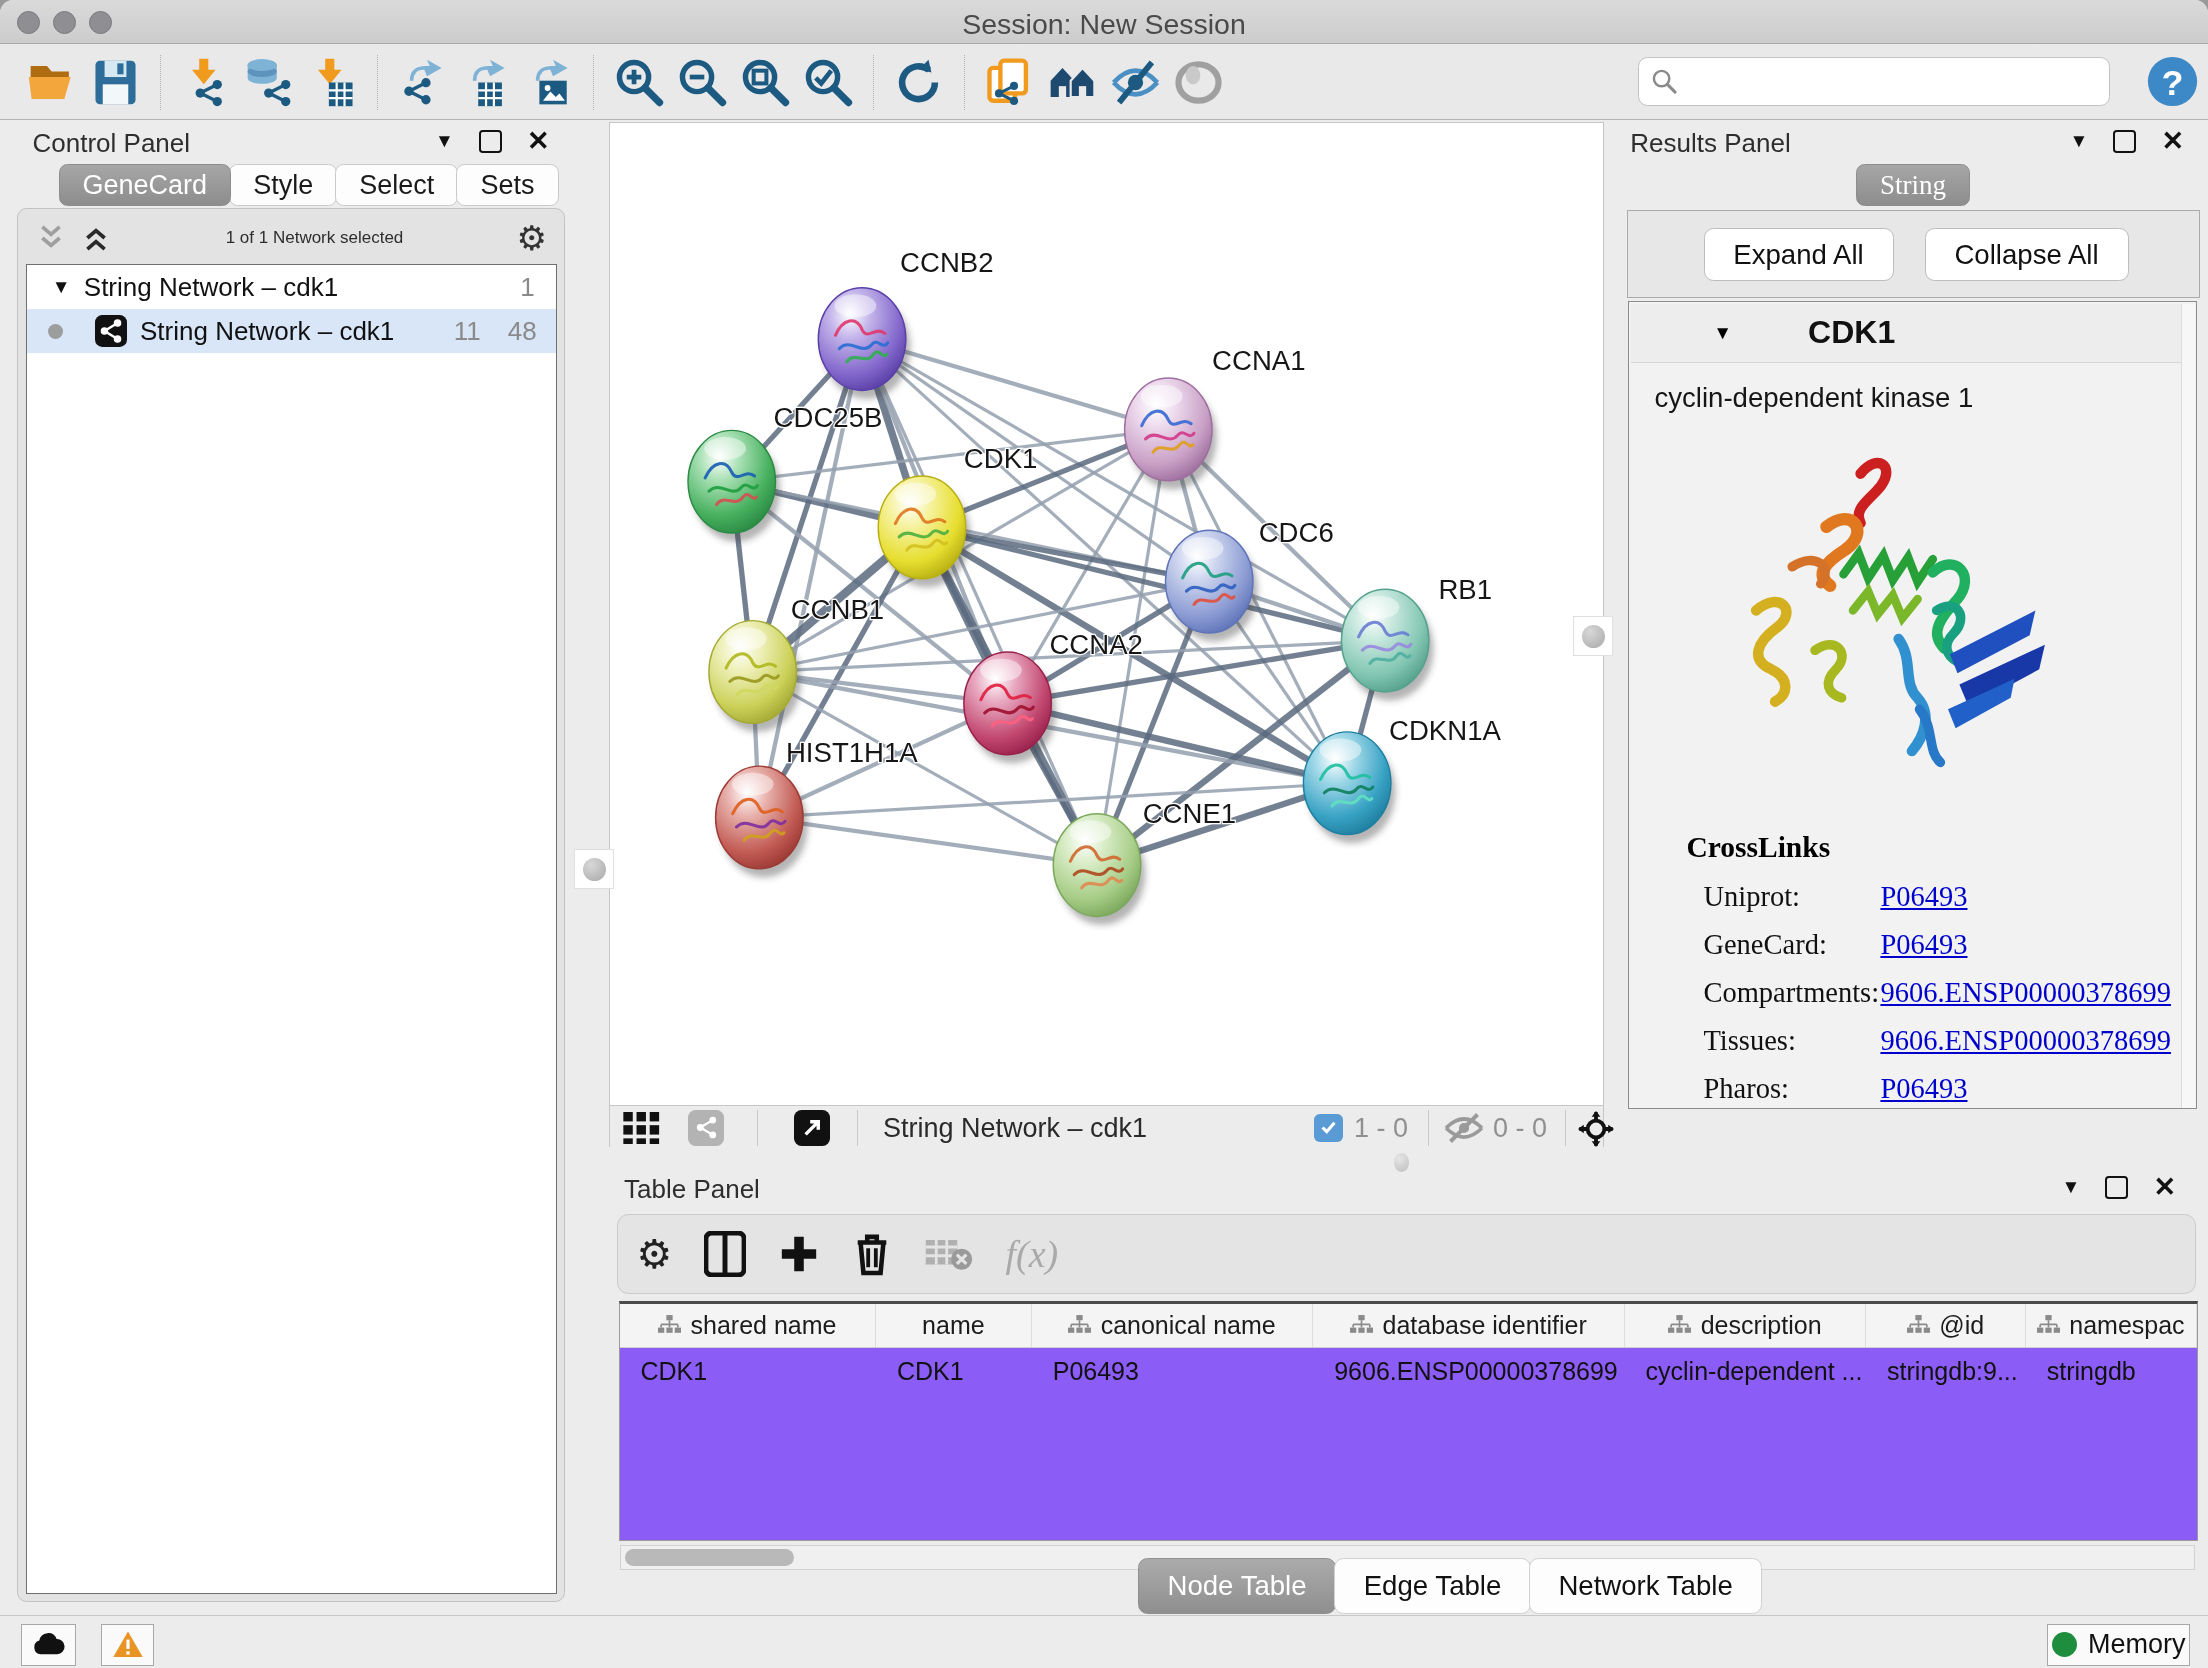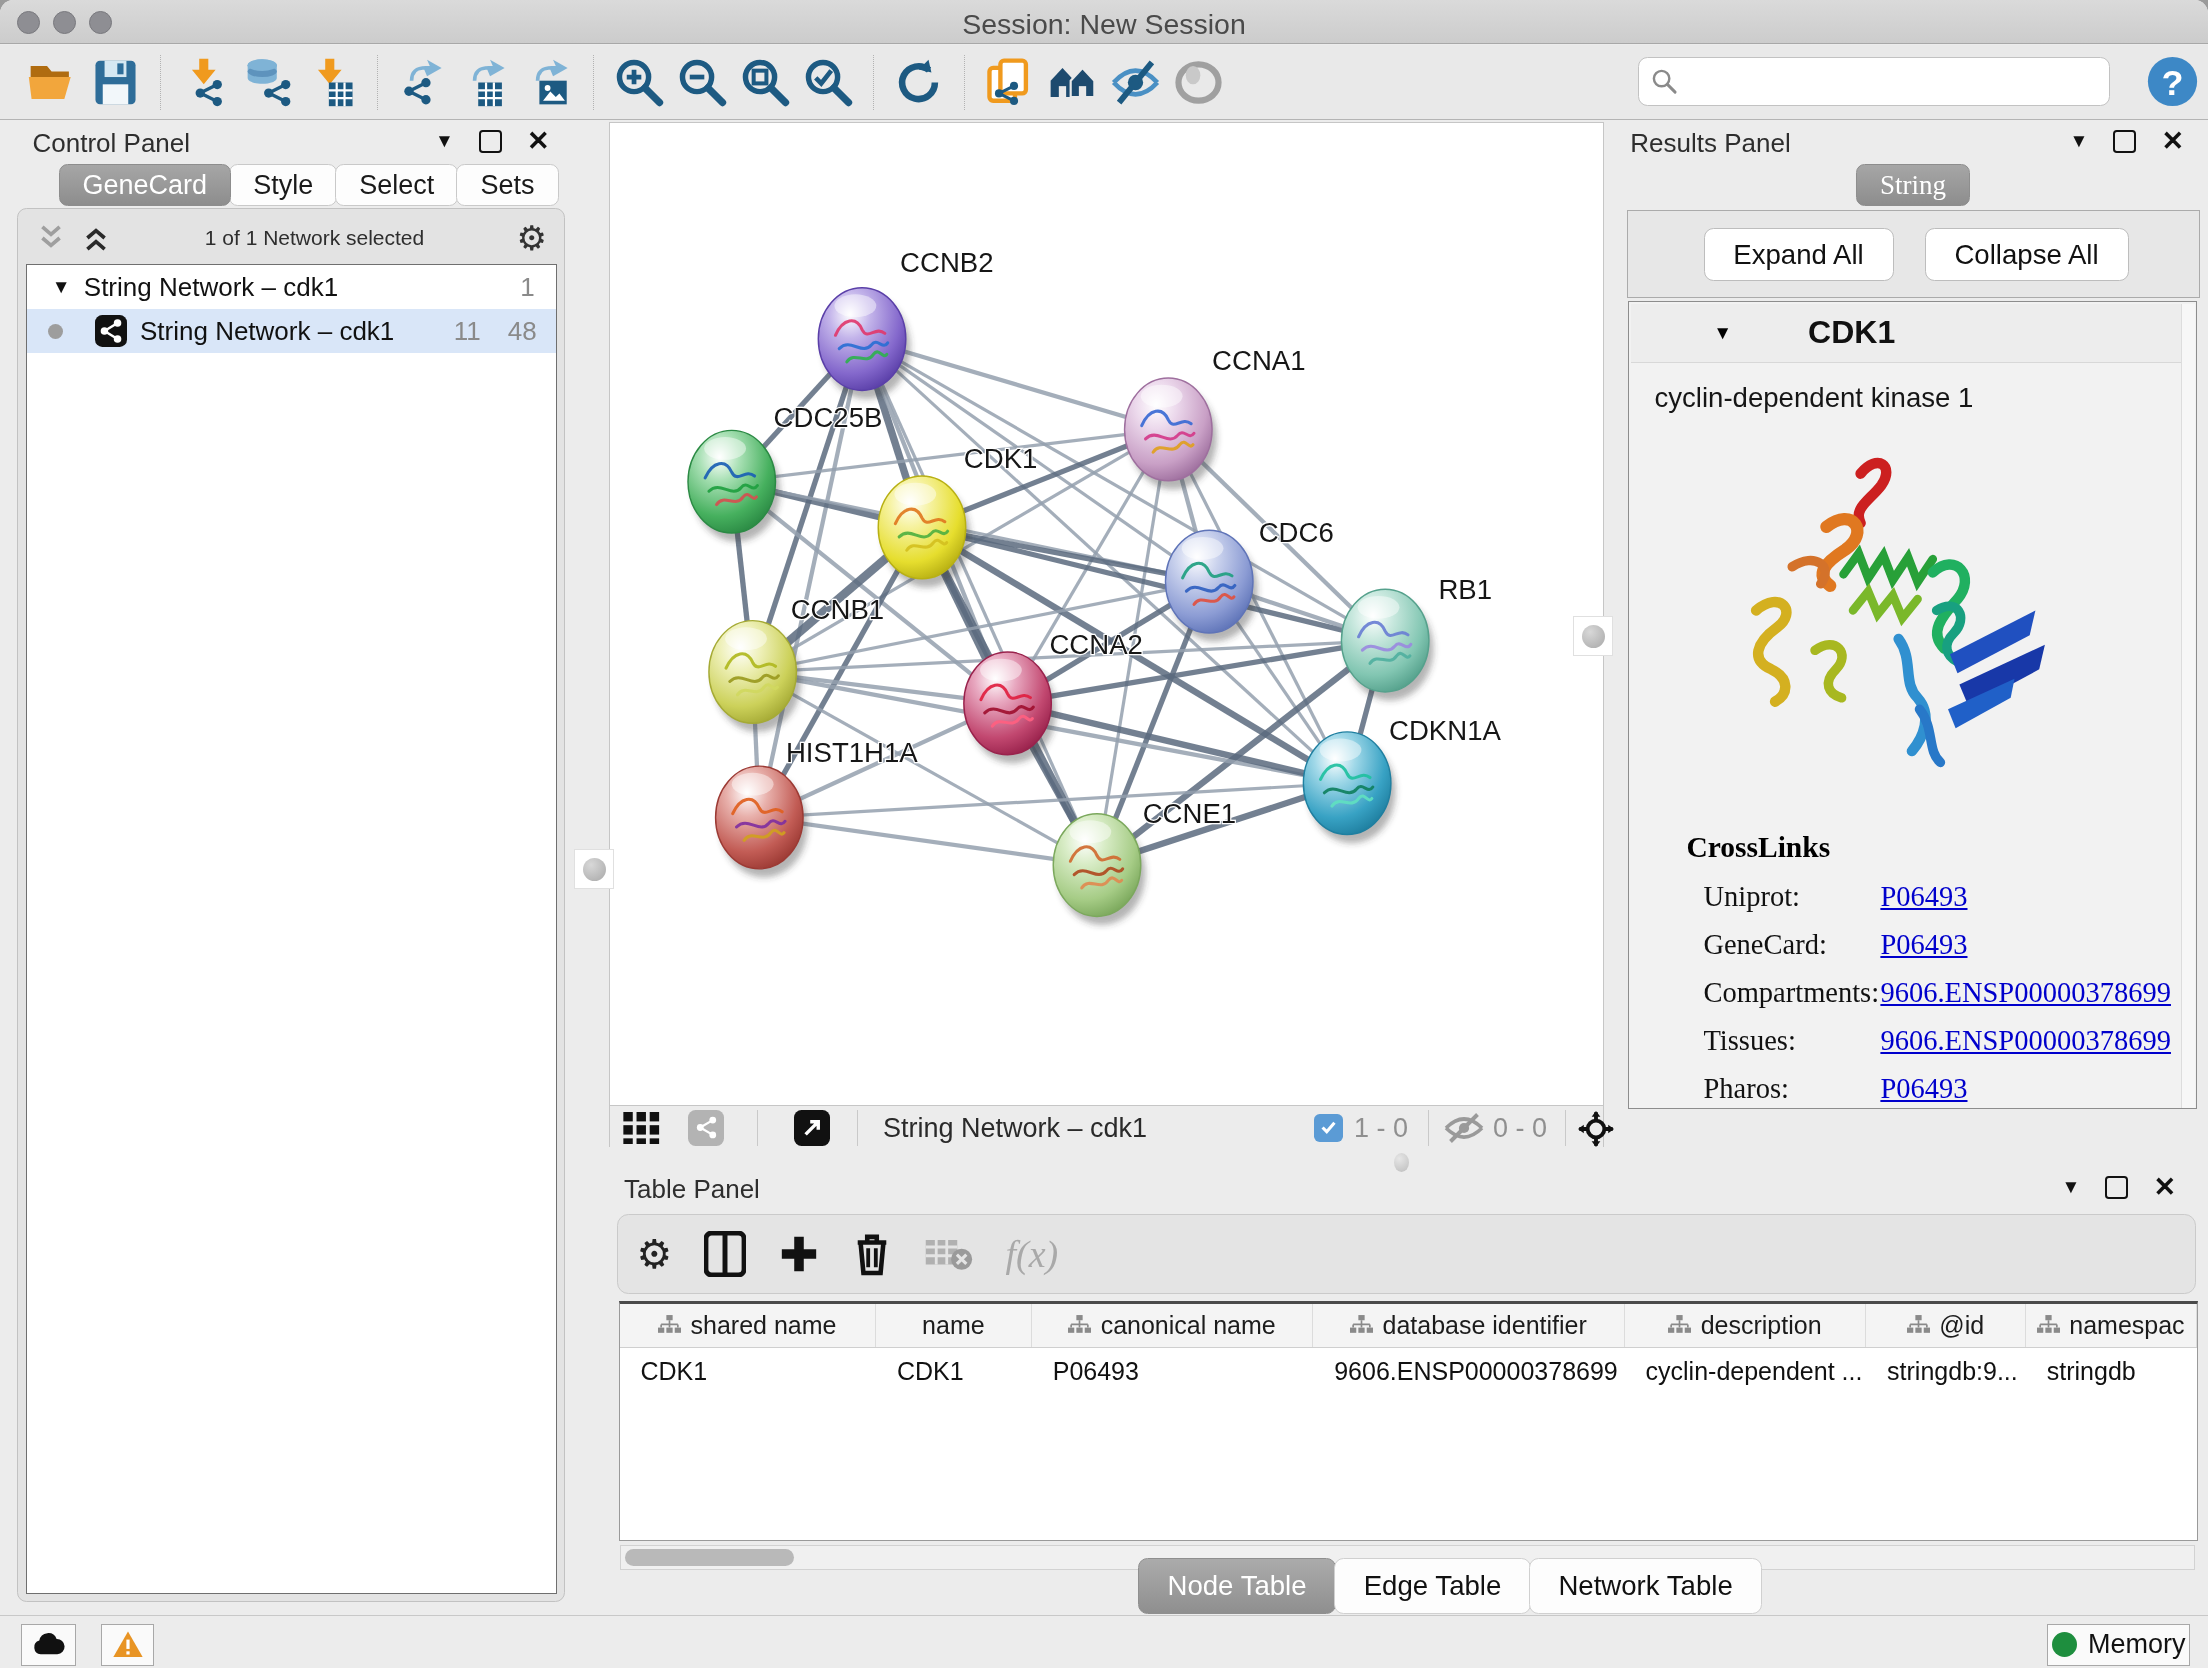--- a/index.html
+++ b/index.html
@@ -94,21 +94,21 @@
   .cl-link { color:#0000cc; text-decoration:underline; }
   #rp-scroll { position:absolute; right:1.9px; top:1.9px; width:13.3px; height:805px;
      background:#f7f7f7; border-left:1px solid #ddd; }
 
   
   #table-panel { left:609px; top:1170px; width:1592px; height:445px; }
   #tp-toolbar { position:absolute; left:7.6px; top:44px; width:1579px; height:80px;
      background:#e4e4e4; border:1.9px solid #cacaca; border-radius:11.4px;
      display:flex; align-items:center; padding-left:19px; gap:32px; }
   #tp-table { position:absolute; left:9.5px; top:131px; width:1579px; height:240px;
-     background:#ffffff; border:1.9px solid #9a9a9a; border-top:3.8px solid #4a4a4a; }
+     background:#8b5cf6; border:1.9px solid #9a9a9a; border-top:3.8px solid #4a4a4a; }
   #tp-header { display:flex; height:44px; background:#f4f4f4; border-bottom:1.9px solid #cfcfcf; }
   .th { display:flex; align-items:center; justify-content:center; gap:9.5px;
      border-right:1.9px solid #dcdcdc; font-size:25px; color:#1c1c1c; overflow:hidden; white-space:nowrap; }
   #tp-row { display:flex; height:46px; }
   .td { font-size:25px; color:#111; padding-left:21px; display:flex; align-items:center;
      overflow:hidden; white-space:nowrap; }
   #tp-hscroll { position:absolute; left:11.4px; top:375px; width:1575px; height:25px;
      background:#f0f0f0; border:1px solid #d2d2d2; }
   #tp-thumb { position:absolute; left:3.8px; top:2.9px; width:169px; height:17px;
      background:#b9b9b9; border-radius:8.6px; }
@@ -316,21 +316,21 @@
       <span class="tab sel">GeneCard</span><span class="tab">Style</span><span class="tab">Select</span><span class="tab">Sets</span>
     </div>
     <div id="cp-box">
       <div id="cp-toolbar">
         <svg width="32" height="32" viewBox="0 0 22 26">
           <path d="M4 4 l7 6 7 -6 M4 13 l7 6 7 -6" stroke="#9f9f9f" stroke-width="3" fill="none"></path>
         </svg>
         <svg width="32" height="32" viewBox="0 0 22 26" style="margin-left:13.3px">
           <path d="M4 22 l7 -6 7 6 M4 13 l7 -6 7 6" stroke="#2a2a2a" stroke-width="3" fill="none"></path>
         </svg>
-        <span style="flex:1;text-align:center;font-size:21px;color:#2e2e2e">1 of 1 Network selected</span>
+        <span style="flex:1;text-align:center;font-size:17px;color:#2e2e2e">1 of 1 Network selected</span>
         <span class="icon-font" style="font-size:34px;color:#333">⚙</span>
       </div>
       <div id="cp-list">
         <div class="tree-row">
           <span style="margin:0 13.3px 0 25px;font-size:19px">▼</span>
           <span>String Network – cdk1</span>
           <span class="count" style="margin-left:auto;margin-right:21px">1</span>
         </div>
         <div class="tree-row sel">
           <span style="width:15px;height:15px;border-radius:50%;background:#9d9d9d;margin:0 32px 0 21px"></span>

